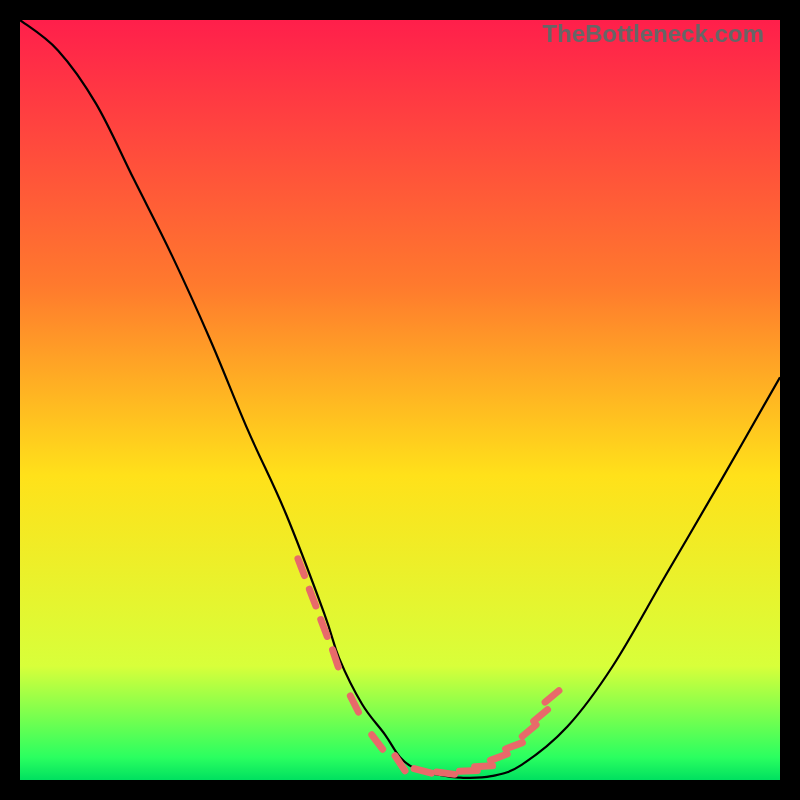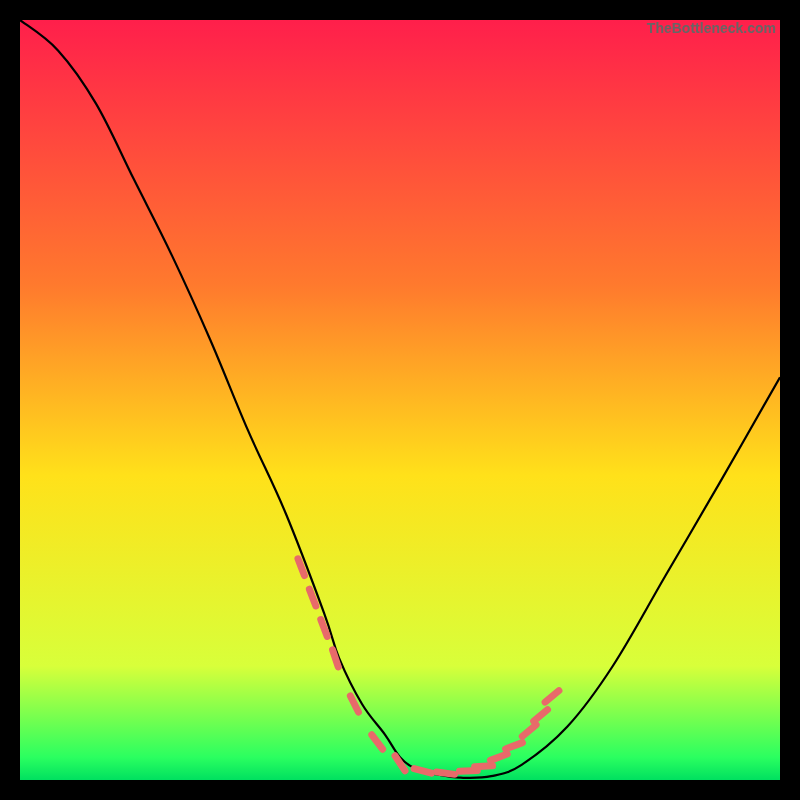--- a/index.html
+++ b/index.html
@@ -22,23 +22,23 @@
     position: absolute;
     left: 0;
     top: 0;
     width: 760px;
     height: 760px;
     display: block;
   }
   .watermark {
     position: absolute;
     top: 0;
-    right: 4px;
+    right: 16px;
     font-family: Arial, Helvetica, sans-serif;
-    font-size: 14px;
+    font-size: 24px;
     font-weight: bold;
     color: #666;
     pointer-events: none;
     user-select: none;
   }
 </style>
 </head>
 <body>
 
 <div class="frame">

